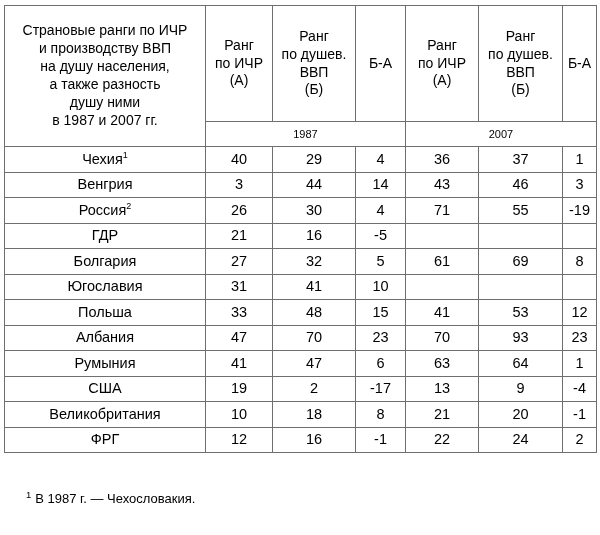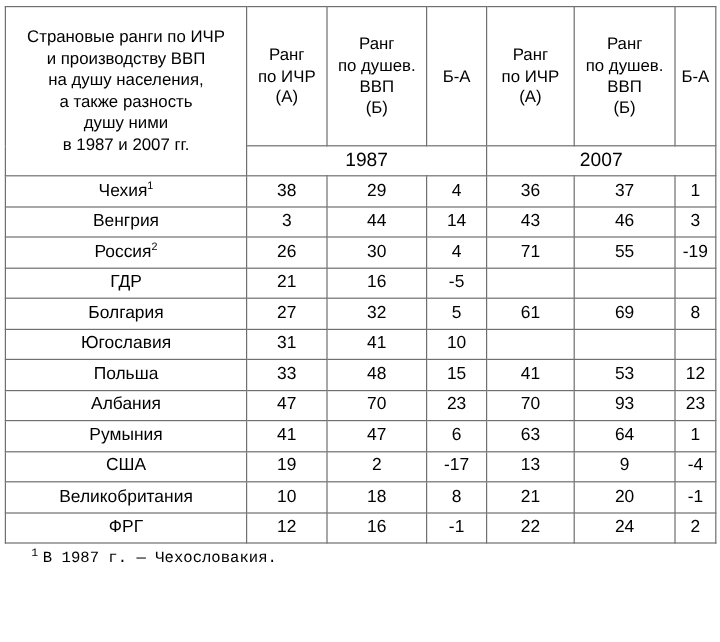--- a/index.html
+++ b/index.html
@@ -65,45 +65,44 @@
   .title-cell .tline { display: block; white-space: nowrap; }
 
   .head-cell {
     padding: 4px 3px;
     font-size: 14px;
   }
   .head-cell .hline { display: block; white-space: nowrap; }
 
   .year-row td {
     height: 24px;
-    font-size: 16px;
+    font-size: 11px;
   }
 
   .data-row td {
     height: 24.5px;
     font-size: 14.5px;
   }
 
   .country-cell {
     text-align: center;
   }
   .country-cell sup {
     font-size: 9px;
     vertical-align: super;
     line-height: 0;
   }
 
   .footnotes {
     position: absolute;
     left: 4px;
-    top: 458px;
+    top: 492px;
     width: 592px;
     font-size: 13px;
     line-height: 1.0;
-    font-family: Liberation Mono, monospace;
   }
   .footnotes .fn {
     display: block;
     padding-left: 22px;
     margin-bottom: 9px;
     white-space: nowrap;
   }
   .footnotes .fn sup {
     font-size: 9.5px;
     vertical-align: super;
@@ -164,21 +163,21 @@
 
       <tr class="year-row">
         <td colspan="3">1987</td>
         <td colspan="3">2007</td>
       </tr>
 
       </tbody>
       <tbody id="rows-container">
         <tr class="data-row">
           <td class="country-cell"><span>Чехия</span><sup>1</sup></td>
-          <td>38</td>
+          <td>40</td>
           <td>29</td>
           <td>4</td>
           <td>36</td>
           <td>37</td>
           <td>1</td>
         </tr>
         <tr class="data-row">
           <td class="country-cell"><span>Венгрия</span></td>
           <td>3</td>
           <td>44</td>

